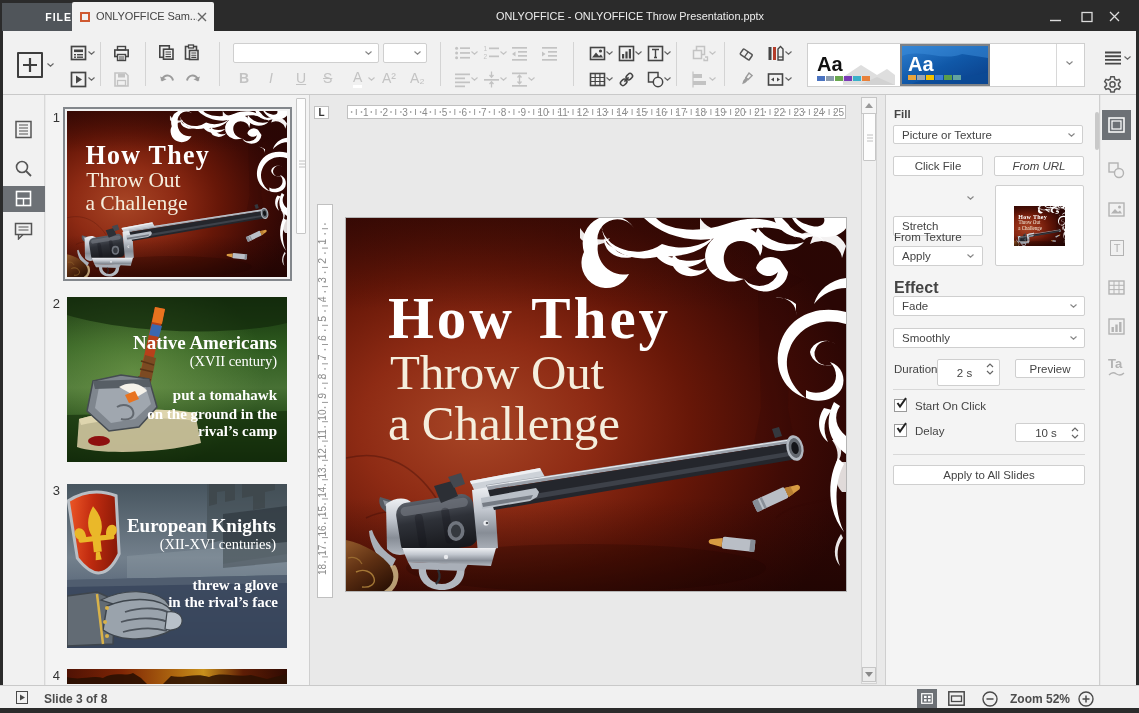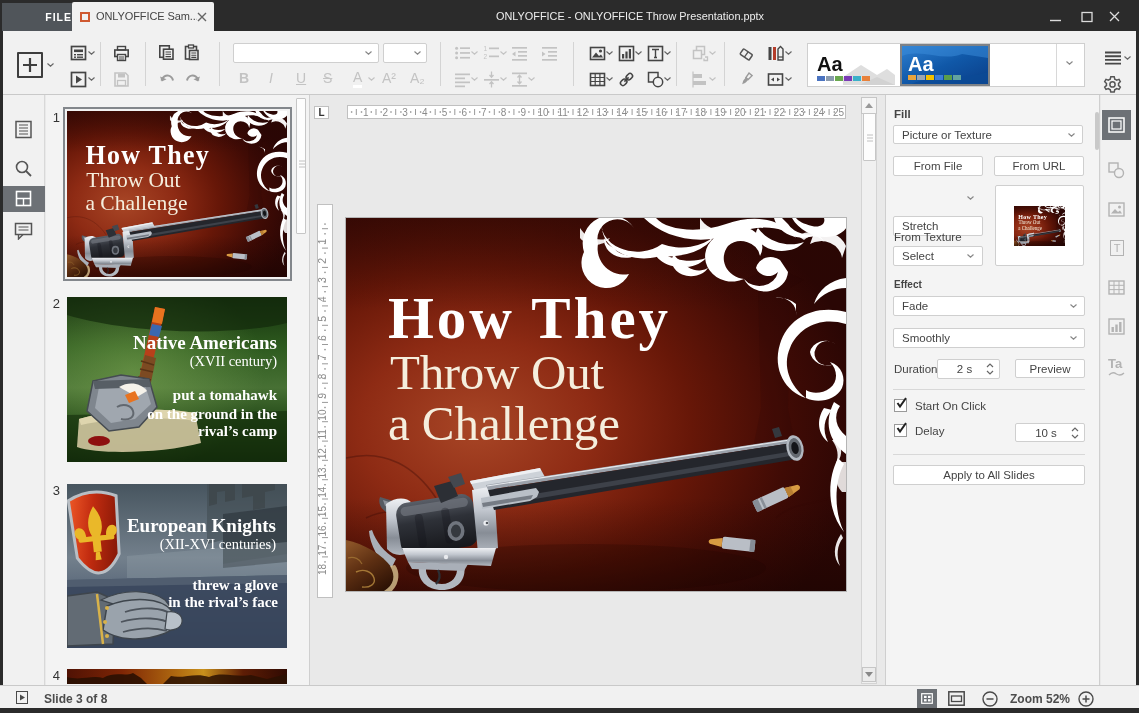--- a/index.html
+++ b/index.html
@@ -794,54 +794,54 @@
 <svg class="abs" style="left:865px;top:672px" width="8" height="6" viewBox="0 0 8 6">
     <path d="M0 0 L4 5 L8 0 Z" fill="#888"></path>
   </svg>
 <div class="abs" style="left:894px;top:108px;font-size:11.5px;font-weight:bold;color:#444;">Fill</div>
 <div class="combo" style="left:893px;top:125px;width:190px;height:19px;">
     <div class="lbl" style="left:8px;top:2.5px">Picture or Texture</div>
   </div>
 <svg class="chev" style="left:1068px;top:133px" width="7" height="4" viewBox="0 0 7 4">
     <path d="M0.5 0.5 L3.5 3.2 L6.5 0.5" fill="none" stroke="#888" stroke-width="1.2"></path>
   </svg>
-<div class="btn" style="left:893px;top:156px;width:90px;height:20px;">From File</div>
-<div class="btn" style="left:994px;top:156px;width:90px;height:20px;">From URL</div>
+<div class="btn" style="left:893px;top:156px;width:90px;height:20px;">Click File</div>
+<div class="btn" style="left:994px;top:156px;width:90px;height:20px;font-style:italic;">From URL</div>
 <div class="combo" style="left:893px;top:188px;width:90px;height:20px;margin-top:28px;">
     <div class="lbl" style="left:8px;top:3px">Stretch</div>
   </div>
 <svg class="chev" style="left:967px;top:196px" width="7" height="4" viewBox="0 0 7 4">
     <path d="M0.5 0.5 L3.5 3.2 L6.5 0.5" fill="none" stroke="#888" stroke-width="1.2"></path>
   </svg>
 <div class="abs" style="left:995px;top:185px;width:89px;height:81px;background:#fff;border:1px solid #cfcfcf;border-radius:2px;"></div>
 <svg class="abs" style="left:1014px;top:206px" width="51" height="40" viewBox="0 0 500 373" preserveAspectRatio="none">
     <use href="#slide1art"></use>
   </svg>
 <div class="abs" style="left:894px;top:231px;font-size:11.5px;color:#444;">From Texture</div>
 <div class="combo" style="left:893px;top:246px;width:90px;height:20px;">
-    <div class="lbl" style="left:8px;top:3px">Select</div>
+    <div class="lbl" style="left:8px;top:3px">Apply</div>
   </div>
 <svg class="chev" style="left:967px;top:254px" width="7" height="4" viewBox="0 0 7 4">
     <path d="M0.5 0.5 L3.5 3.2 L6.5 0.5" fill="none" stroke="#888" stroke-width="1.2"></path>
   </svg>
-<div class="abs" style="left:894px;top:279px;font-size:10px;font-weight:bold;color:#444;">Effect</div>
+<div class="abs" style="left:894px;top:279px;font-size:16px;font-weight:bold;color:#444;">Effect</div>
 <div class="combo" style="left:893px;top:296px;width:192px;height:20px;padding-left:29px;">
     <div class="lbl" style="left:8px;top:3px">Fade</div>
   </div>
 <svg class="chev" style="left:1070px;top:304px" width="7" height="4" viewBox="0 0 7 4">
     <path d="M0.5 0.5 L3.5 3.2 L6.5 0.5" fill="none" stroke="#888" stroke-width="1.2"></path>
   </svg>
 <div class="combo" style="left:893px;top:328px;width:192px;height:20px;">
     <div class="lbl" style="left:8px;top:3px">Smoothly</div>
   </div>
 <svg class="chev" style="left:1070px;top:336px" width="7" height="4" viewBox="0 0 7 4">
     <path d="M0.5 0.5 L3.5 3.2 L6.5 0.5" fill="none" stroke="#888" stroke-width="1.2"></path>
   </svg>
 <div class="abs" style="left:894px;top:363px;font-size:11.5px;color:#444;">Duration</div>
-<div class="btn" style="left:937px;top:359px;width:63px;height:20px;text-align:right;">
+<div class="btn" style="left:937px;top:359px;width:63px;height:27px;text-align:right;">
     <span style="position:relative;left:-4px">2 s</span>
     <svg style="position:absolute;right:5px;top:2px" width="8" height="14" viewBox="0 0 8 14">
       <path d="M1 5 L4 2 L7 5" fill="none" stroke="#666" stroke-width="1.2"></path>
       <path d="M1 9 L4 12 L7 9" fill="none" stroke="#666" stroke-width="1.2"></path>
     </svg>
   </div>
 <div class="btn" style="left:1015px;top:359px;width:70px;height:19px;">Preview</div>
 <div class="abs" style="left:893px;top:389px;width:192px;height:1px;background:#d8d8d8;"></div>
 <div class="abs" style="left:894px;top:399px;width:13px;height:13px;background:#fff;border:1px solid #9a9a9a;"></div>
 <svg class="abs" style="left:895px;top:397px" width="13" height="13" viewBox="0 0 13 13">

